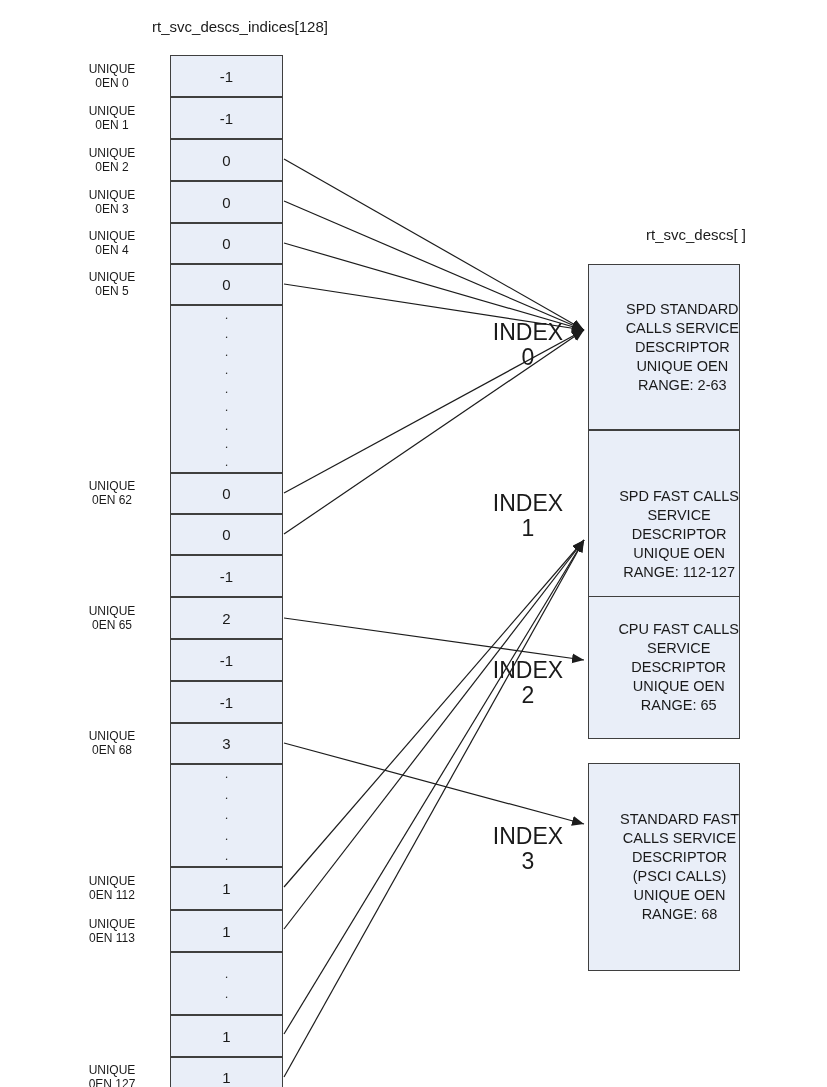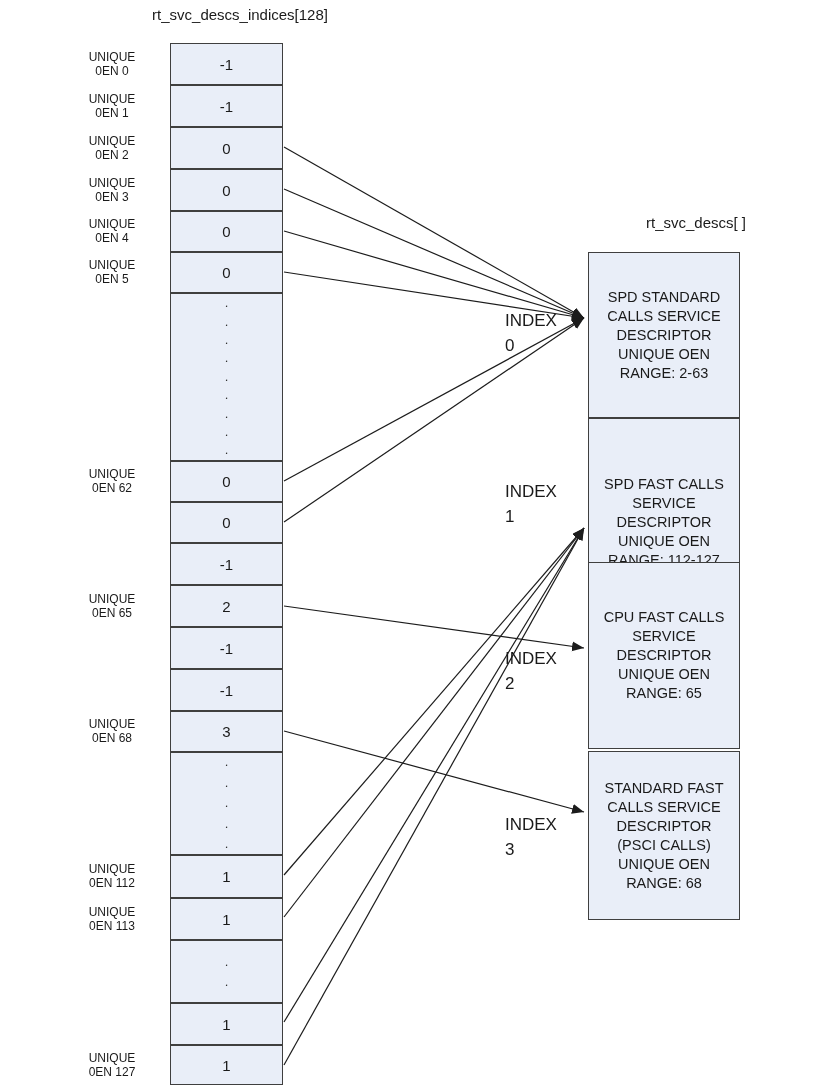--- a/index.html
+++ b/index.html
@@ -11,21 +11,21 @@
   }
   html,body{margin:0;padding:0;}
   body{
     width:827px;height:1087px;
     background:var(--bg);
     font-family:"Liberation Sans", sans-serif;
     color:var(--text);
     position:relative;
     overflow:hidden;
   }
-  #diagram{position:absolute;inset:0;}
+  #diagram{position:absolute;inset:0;margin-top:12px;}
   .col-title{
     position:absolute;
     font-size:15px;
     text-align:center;
     white-space:pre;
     color:var(--text);
     z-index:1;
   }
   .cell{
     position:absolute;
@@ -55,34 +55,35 @@
     white-space:pre-line;
     color:var(--text);
     z-index:1;
   }
   .desc-box{
     position:absolute;
     left:588px;width:152px;
     background:var(--cell-fill);
     border:1.5px solid var(--border);
     box-sizing:border-box;
-    display:flex;align-items:center;justify-content:center;
+    display:flex;align-items:center;justify-content:flex-end;
     z-index:1;
   }
   .desc-text{
     text-align:center;
     font-size:14.5px;
     line-height:19px;
     white-space:pre-line;
     color:var(--text);
   }
   .index-label{
     position:absolute;
-    left:505px;width:86px;
-    font-size:17px;
+    left:485px;width:86px;
+    text-align:center;
+    font-size:23px;
     line-height:25px;
     white-space:pre-line;
     color:var(--text);
     z-index:1;
   }
   #connectors{
     position:absolute;inset:0;
     z-index:2;
     pointer-events:none;
   }
@@ -202,28 +203,28 @@
 UNIQUE OEN
 RANGE: 2-63</div>
   </div>
   <div class="desc-box" style="top:418px;height:208px">
     <div class="desc-text">SPD FAST CALLS
 SERVICE
 DESCRIPTOR
 UNIQUE OEN
 RANGE: 112-127</div>
   </div>
-  <div class="desc-box" style="top:562px;height:187px">
+  <div class="desc-box" style="top:584px;height:143px">
     <div class="desc-text">CPU FAST CALLS
 SERVICE
 DESCRIPTOR
 UNIQUE OEN
 RANGE: 65</div>
   </div>
-  <div class="desc-box" style="top:751px;height:169px">
+  <div class="desc-box" style="top:751px;height:208px">
     <div class="desc-text">STANDARD FAST
 CALLS SERVICE
 DESCRIPTOR
 (PSCI CALLS)
 UNIQUE OEN
 RANGE: 68</div>
   </div>
 
   <div class="index-label" style="top:308px">INDEX
 0</div>

